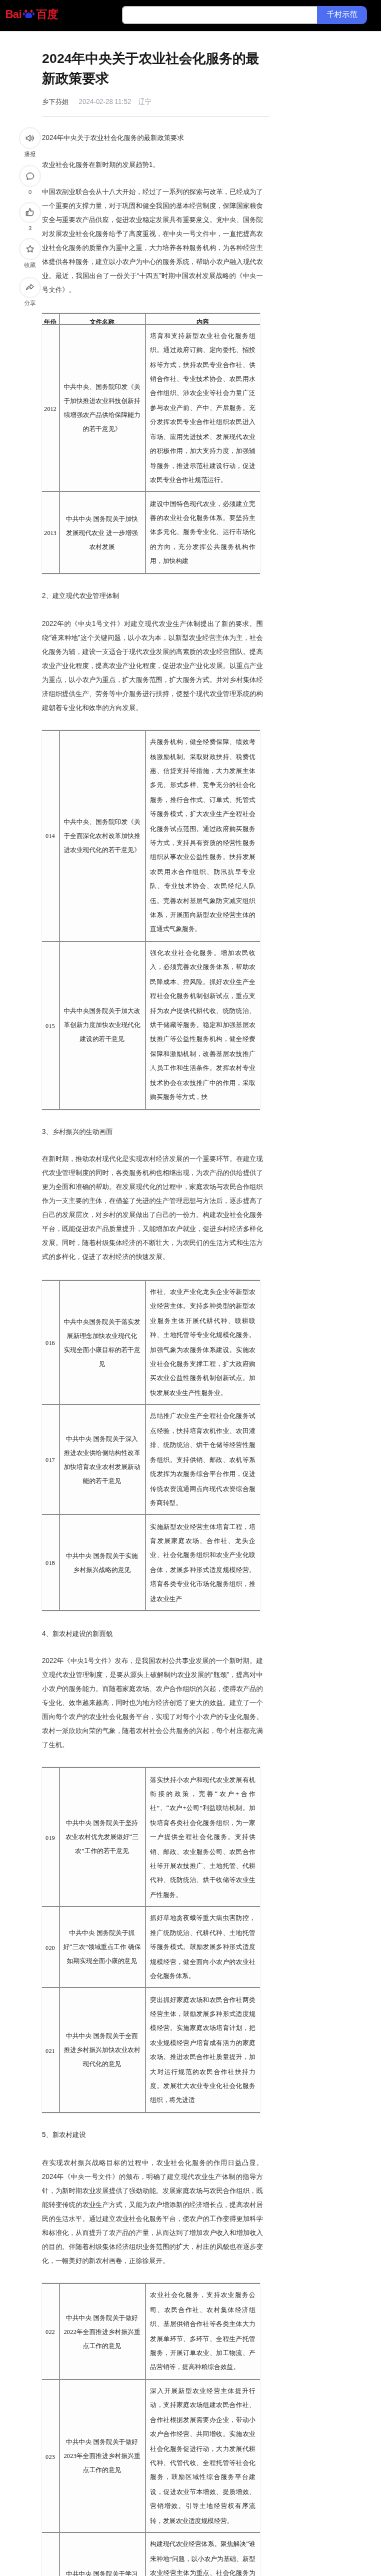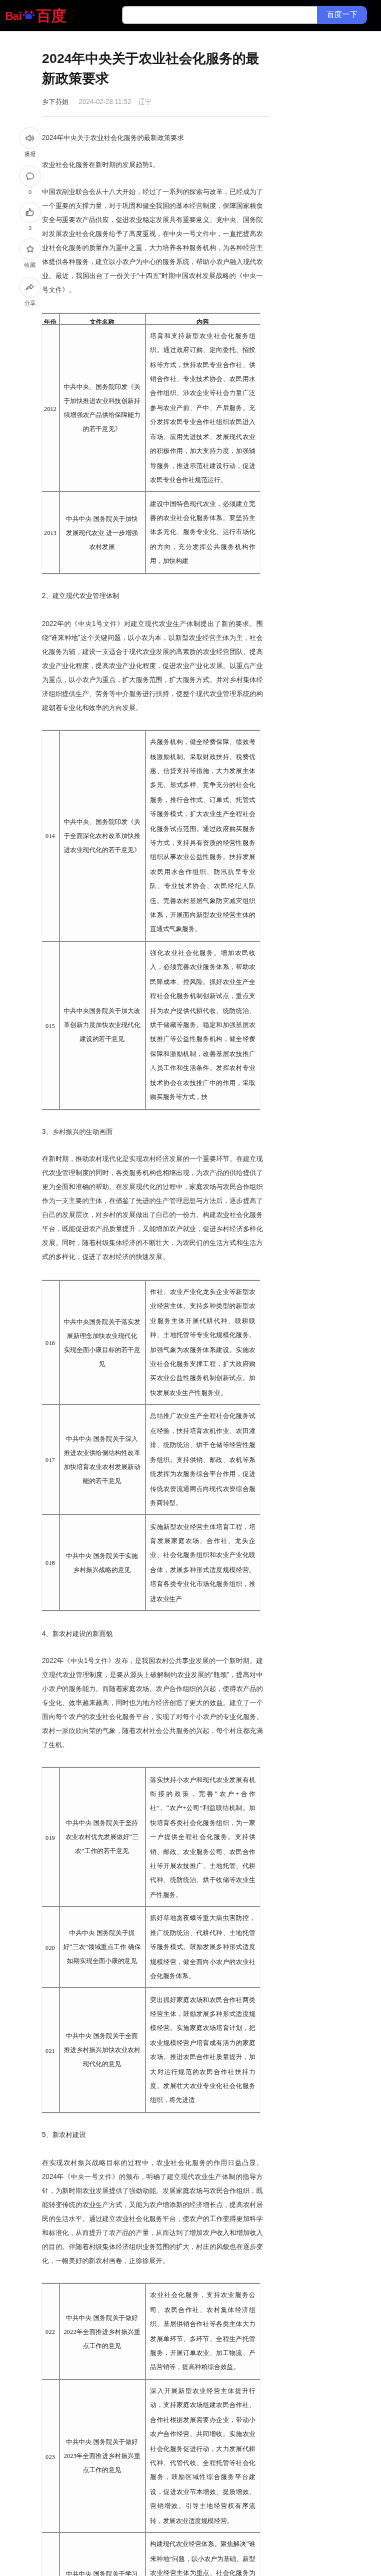--- a/index.html
+++ b/index.html
@@ -6,21 +6,21 @@
   html,body { background:#fff; }
   body { font-family:"Liberation Sans","DejaVu Sans",sans-serif; }
   .page { position:relative; width:381px; min-height:3500px; margin:0 auto; background:#fff;
           display:flex; flex-direction:column; }
 
   
   .top-header { position:relative; height:32px; border-bottom:0.5px solid #ececec; background:#000000; flex:0 0 auto; }
   .logo { position:absolute; left:5.2px; top:6.7px; display:flex; align-items:center; cursor:pointer; }
   .logo-bai { color:#e0162b; font-size:11.3px; font-weight:700; letter-spacing:-0.5px; }
   .logo-paw { margin:0 1px 0 0.5px; }
-  .logo-cn { color:#e0162b; font-size:15px; font-weight:700; }
+  .logo-cn { color:#e0162b; font-size:11px; font-weight:700; }
   .search-input { position:absolute; left:122px; top:6.2px; width:195px; height:18px;
                   border:0.5px solid #c4c7ce; border-right:none; border-radius:4.1px 0 0 4.1px;
                   outline:none; padding:0 6.2px; font-size:7.2px; color:#333; }
   .search-btn { position:absolute; left:317px; top:6.2px; width:50px; height:18px;
                 background:#4e6ef2; color:#fff; font-size:7.7px; border:none;
                 border-radius:0 5.2px 5.2px 0; cursor:pointer; }
 
   
   .side-toolbar { position:absolute; left:18px; top:127px; width:24px;
                   display:flex; flex-direction:column; align-items:center; gap:6.7px; }
@@ -71,21 +71,21 @@
           <ellipse cx="7" cy="7.5" rx="2.1" ry="3" fill="#e0162b"></ellipse>
           <ellipse cx="17" cy="7.5" rx="2.1" ry="3" fill="#e0162b"></ellipse>
           <ellipse cx="3.4" cy="12.5" rx="1.9" ry="2.6" fill="#2b35dd"></ellipse>
           <ellipse cx="20.6" cy="12.5" rx="1.9" ry="2.6" fill="#2b35dd"></ellipse>
           <path d="M12 10c3.4 0 6.3 3.2 6.3 6.3 0 2.4-1.7 3.7-3.6 3.7-1 0-1.9-.4-2.7-.4s-1.7.4-2.7.4c-1.9 0-3.6-1.3-3.6-3.7C5.7 13.2 8.6 10 12 10z" fill="#2b35dd"></path>
         </svg>
       </span>
       <span class="logo-cn">百度</span>
     </div>
     <input class="search-input" type="text" value="" style="">
-    <button class="search-btn">百度一下</button>
+    <button class="search-btn">千村示范</button>
   </header>
 
   <aside class="side-toolbar" id="side-toolbar">
       <div class="side-item">
         <div class="side-circle">
           <svg width="10.3" height="10.3" viewBox="0 0 24 24" fill="none" stroke="#454545" stroke-width="1.7" stroke-linejoin="round">
             <path d="M3 9.5v5h3.5L12 19V5L6.5 9.5H3z"></path>
             <path d="M15.5 9a4.2 4.2 0 0 1 0 6" stroke-linecap="round"></path>
             <path d="M18 6.5a8 8 0 0 1 0 11" stroke-linecap="round"></path>
           </svg>

